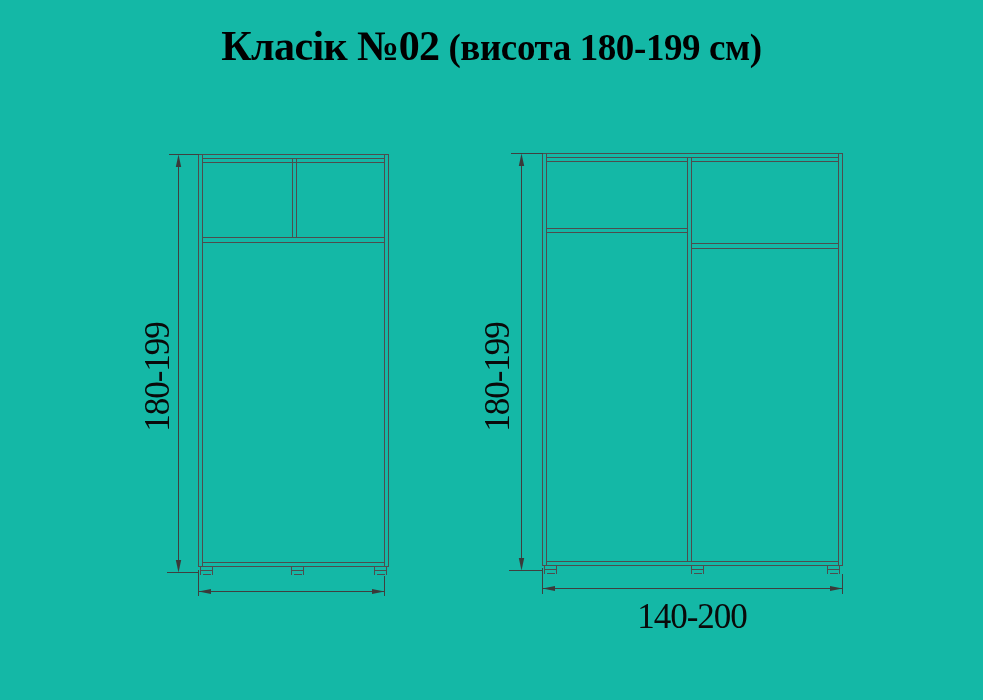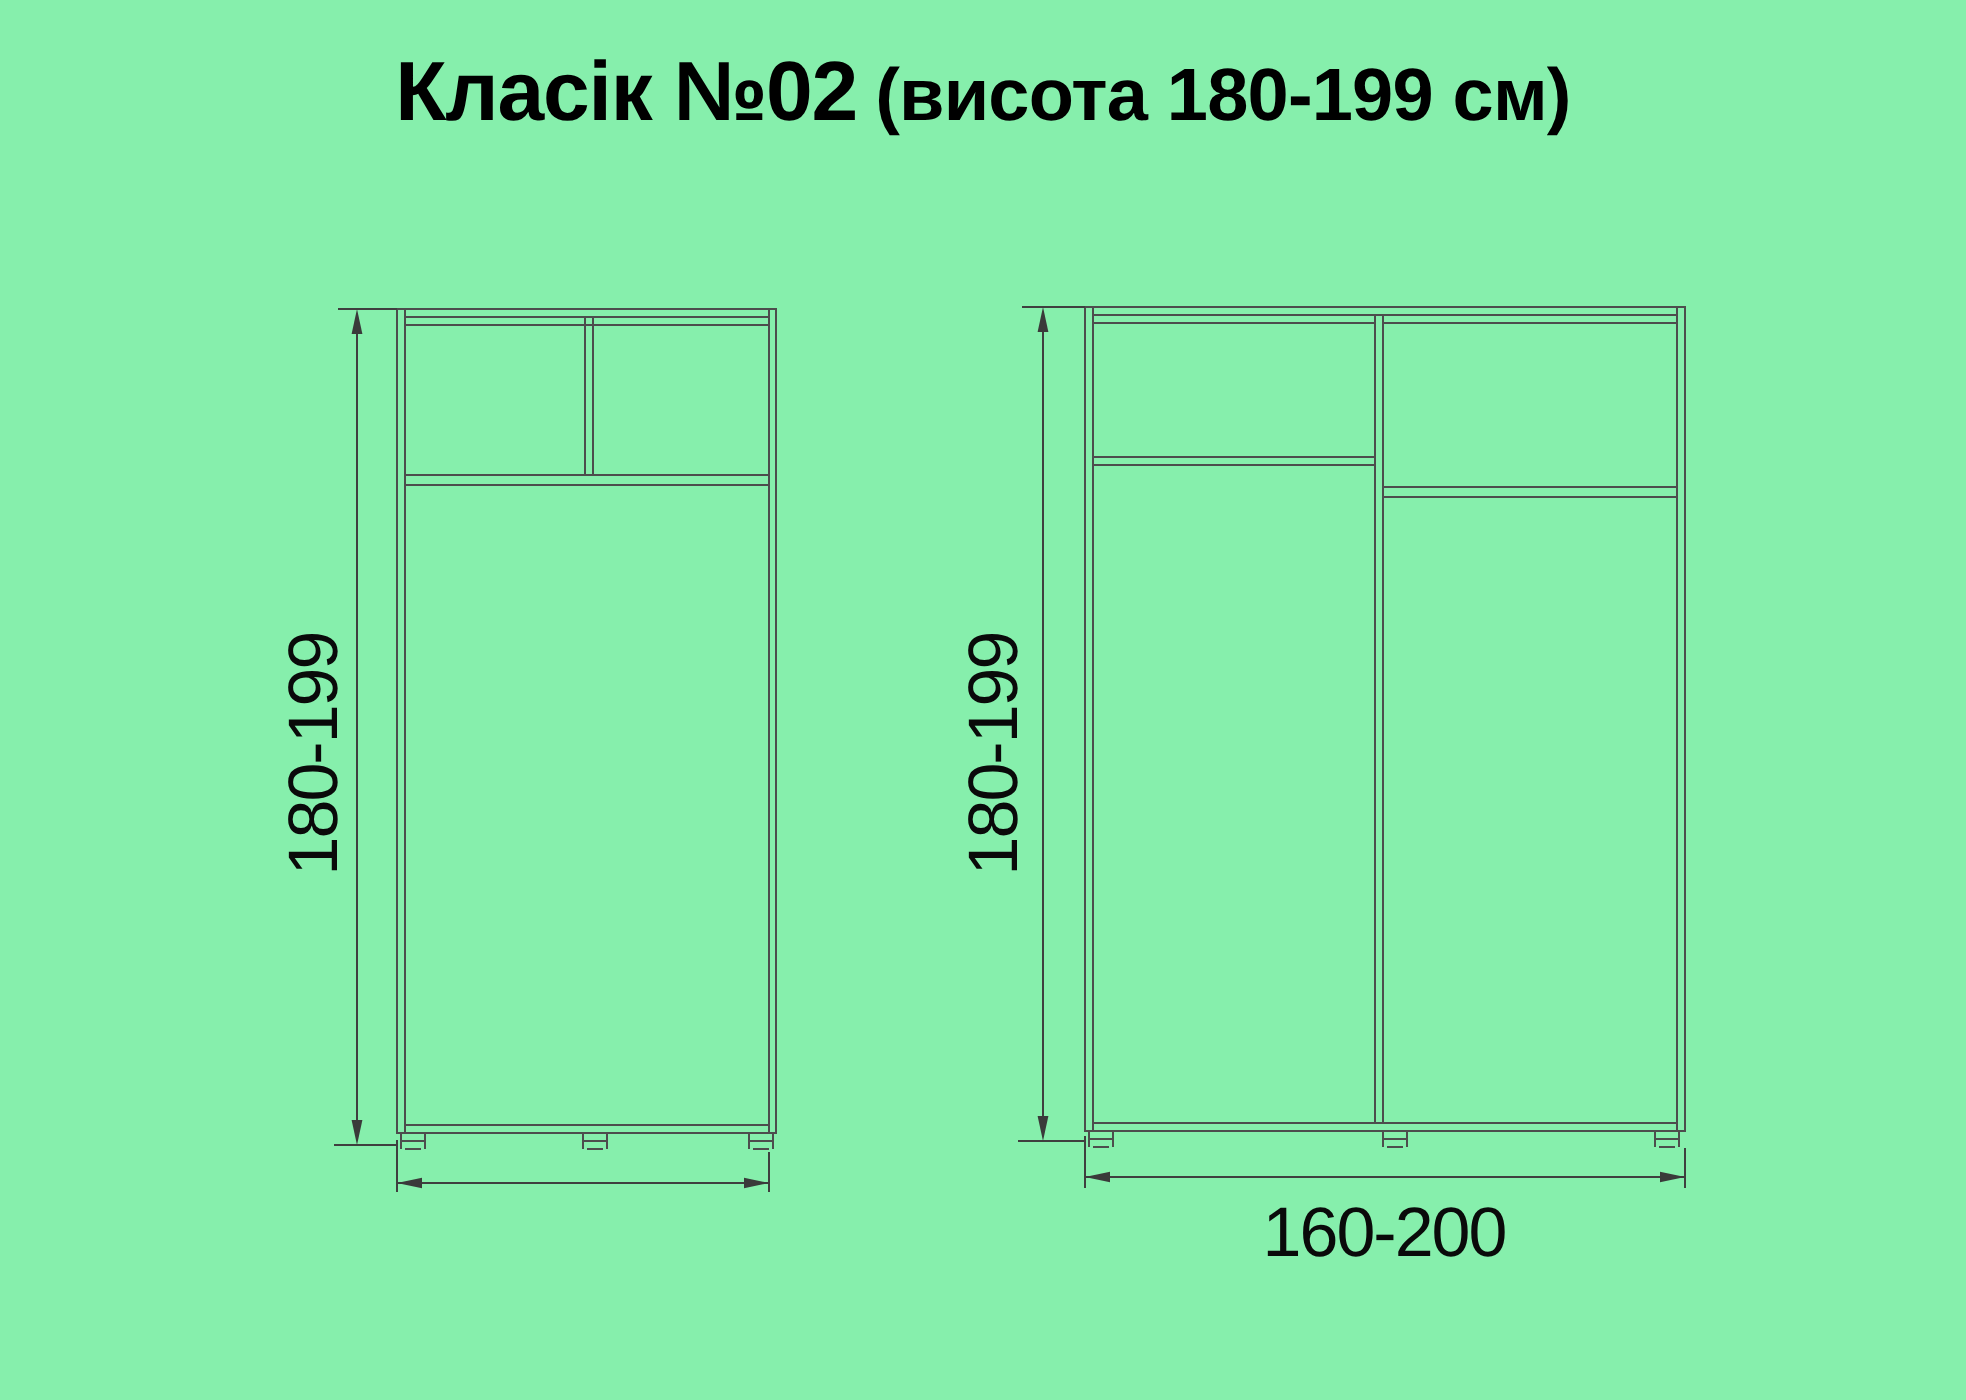--- a/index.html
+++ b/index.html
@@ -1,18 +1,18 @@
 <!DOCTYPE html>
 <html><head>
 <meta charset="utf-8">
 <style>
   html,body{margin:0;padding:0;background:#fff;}
   .canvas{
-    position:relative;width:983px;height:700px;background:#86efac;
-    font-family:Liberation Sans, sans-serif;overflow:hidden;
+    position:relative;width:983px;height:700px;background:#14b8a6;
+    font-family:Liberation Serif, serif;overflow:hidden;
   }
   .page-title{
     position:absolute;top:22px;left:0;width:100%;
     text-align:center;white-space:nowrap;color:#000;
   }
   .page-title .main{font-size:42px;font-weight:700;letter-spacing:-0.6px;}
   .page-title .sub{font-size:37px;font-weight:700;letter-spacing:-0.4px;margin-left:9px;}
   .drawing-svg{position:absolute;left:0;top:0;width:983px;height:700px;}
   .dim-label{
     position:absolute;font-size:35px;font-weight:400;color:#0a0a0a;
@@ -152,15 +152,15 @@
         <polygon points="842.5,588.5 830,585.9 830,591.1"></polygon>
       </g>
     </g>
   </svg>
 
   <div class="dim-label v" style="left:157px;top:377px;">180-199</div>
 
 
   <div class="dim-label v" style="left:497px;top:377px;">180-199</div>
 
-  <div class="dim-label h" style="left:692px;top:599px;">160-200</div>
+  <div class="dim-label h" style="left:692px;top:599px;">140-200</div>
 
 </div>
 
 </body></html>

